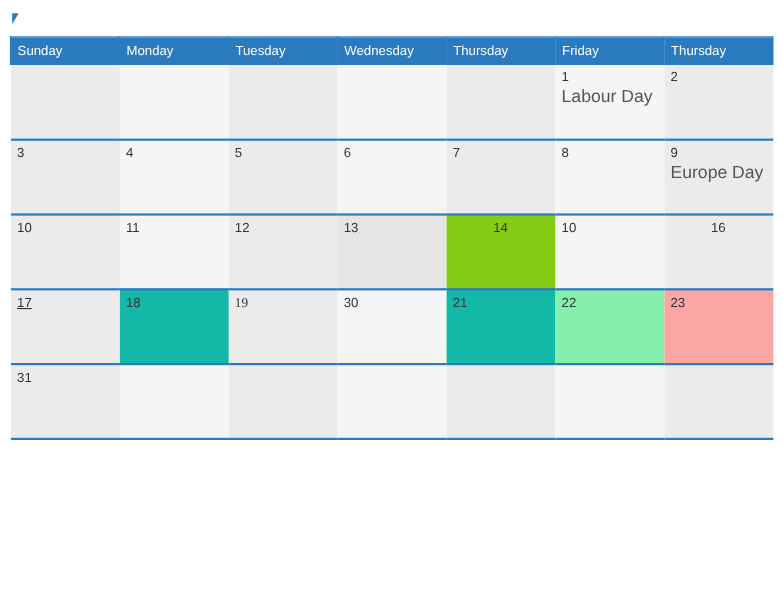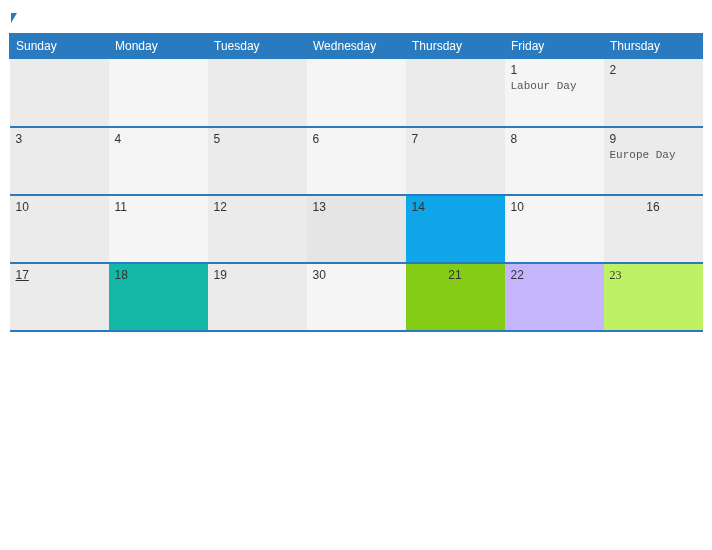--- a/index.html
+++ b/index.html
@@ -92,25 +92,24 @@
     .calendar tbody tr td.empty {
       background: #f5f5f5;
     }
     .day-num {
       font-size: 12px;
       color: #333;
       display: block;
       margin-bottom: 2px;
     }
     .holiday {
-      font-size: 11px;
+      font-size: 16px;
       color: #555;
       display: block;
       line-height: 1.3;
-      font-family: Liberation Mono, monospace;
     }
     .last-row td {
       height: 50px;
     }
   </style>
 </head>
 <body>
 
 <div class="page">
   <div class="header">
@@ -184,48 +183,59 @@
           </td>
           <td style="background: rgb(245, 245, 245);">
             <span class="day-num">11</span>
           </td>
           <td style="background: rgb(235, 235, 235);">
             <span class="day-num">12</span>
           </td>
           <td style="background: #e5e5e5;">
             <span class="day-num">13</span>
           </td>
-          <td style="background: #0ea5e9;">
+          <td style="background: #84cc16; text-align: center;">
             <span class="day-num">14</span>
           </td>
           <td style="background: rgb(245, 245, 245);">
             <span class="day-num">10</span>
           </td>
           <td style="background: rgb(235, 235, 235); text-align: center;">
             <span class="day-num">16</span>
           </td>
         </tr>
         <tr>
           <td style="background: rgb(235, 235, 235); text-decoration: underline;">
             <span class="day-num">17</span>
           </td>
           <td style="background: #14b8a6;">
             <span class="day-num">18</span>
           </td>
-          <td style="background: rgb(235, 235, 235);">
+          <td style="background: rgb(235, 235, 235); font-family: Liberation Serif, serif;">
             <span class="day-num">19</span>
           </td>
           <td style="background: rgb(245, 245, 245);">
             <span class="day-num">30</span>
           </td>
-          <td style="background: #84cc16; text-align: center;">
+          <td style="background: #14b8a6;">
             <span class="day-num">21</span>
           </td>
-          <td style="background: #c4b5fd; margin-top: 48px;">
+          <td style="background: #86efac; margin-top: 48px;">
             <span class="day-num">22</span>
           </td>
-          <td style="background: #bef264; font-family: Liberation Serif, serif;">
+          <td style="background: #fca5a5;">
             <span class="day-num">23</span>
           </td>
+        </tr>
+        <tr class="last-row">
+          <td style="background: rgb(235, 235, 235);">
+            <span class="day-num">31</span>
+          </td>
+          <td class="empty" style="background: rgb(245, 245, 245);"></td>
+          <td class="empty" style="background: rgb(235, 235, 235);"></td>
+          <td class="empty" style="background: rgb(245, 245, 245);"></td>
+          <td class="empty" style="background: rgb(235, 235, 235);"></td>
+          <td class="empty" style="background: rgb(245, 245, 245);"></td>
+          <td class="empty" style="background: rgb(235, 235, 235);"></td>
         </tr>
       </tbody>
   </table>
 </div>
 
 </body></html>

